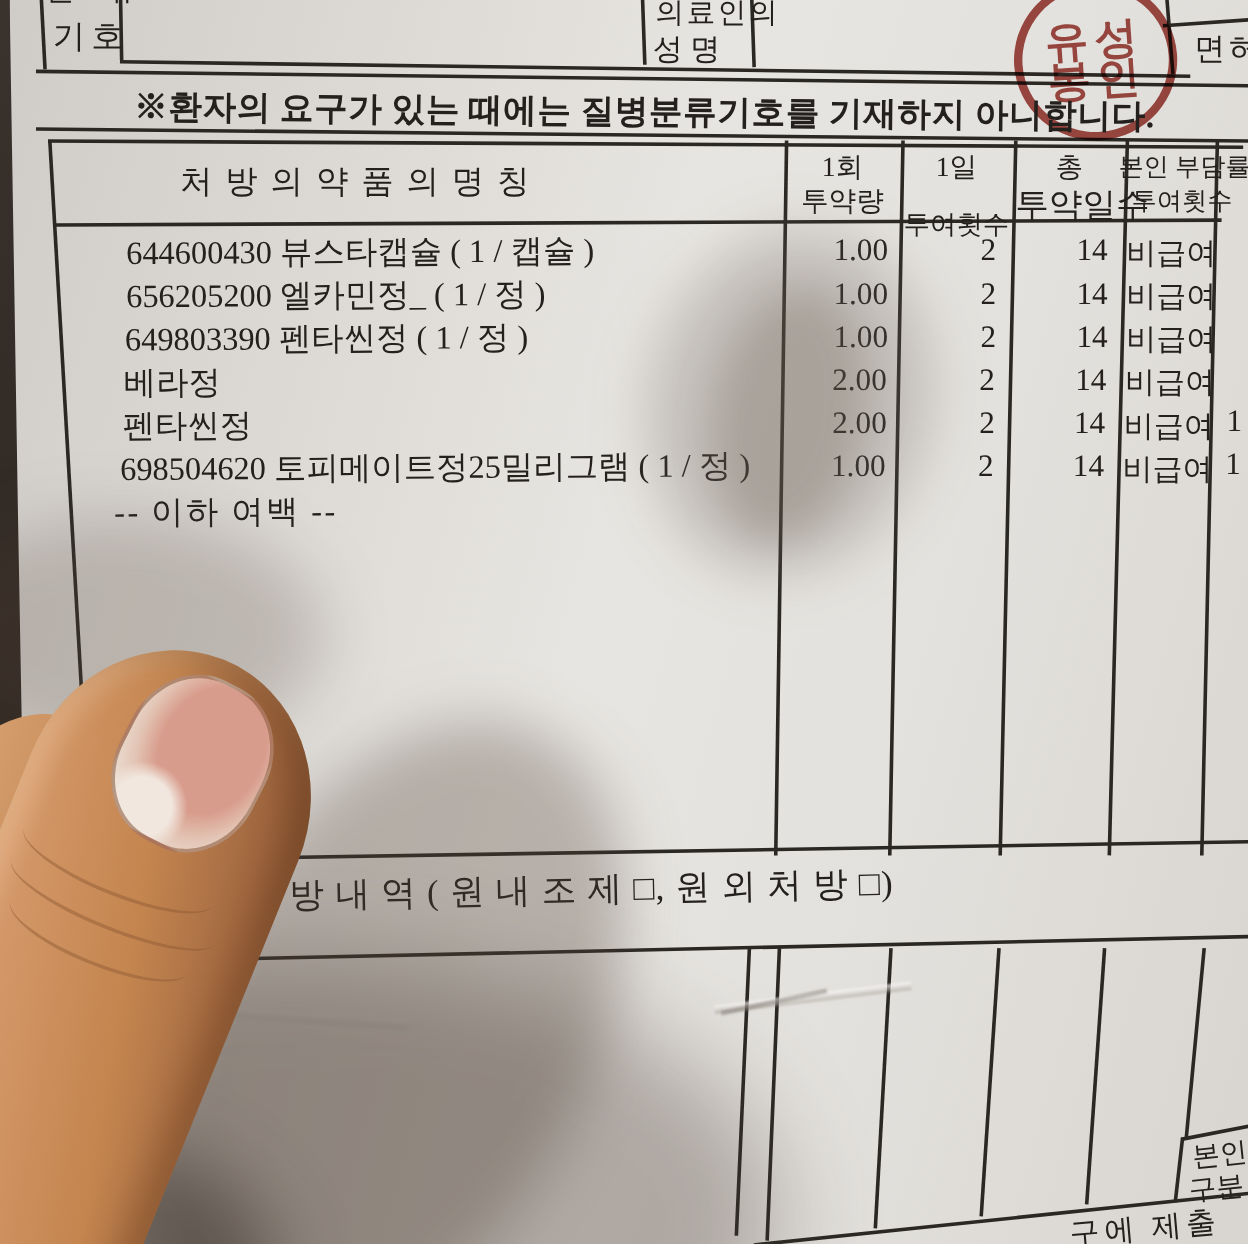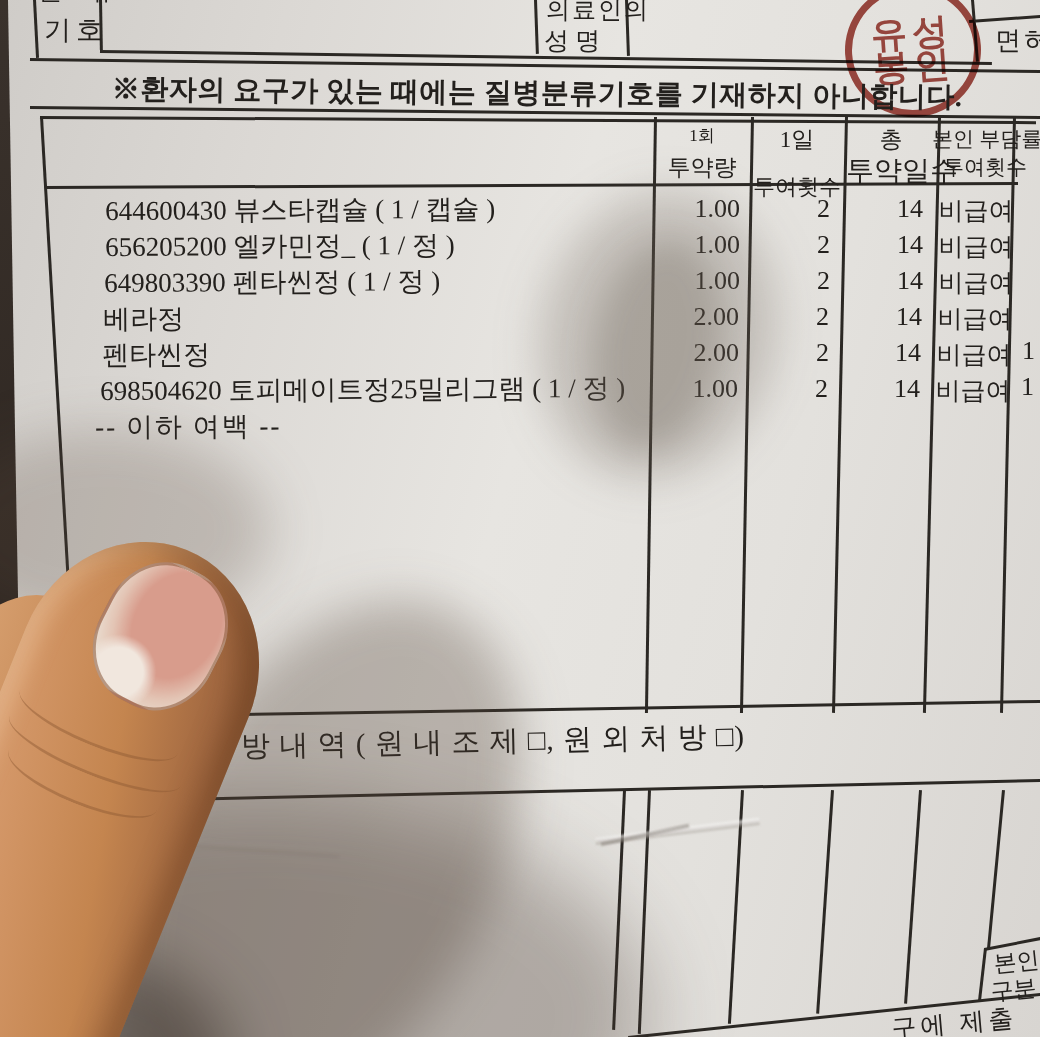--- a/index.html
+++ b/index.html
@@ -79,21 +79,22 @@
   <div class="txt" style="left:546px;top:-6px;font-size:24px;letter-spacing:2px;">의료인의</div>
   <div class="txt" style="left:544px;top:24px;font-size:25px;">성      명</div>
   <div id="stamp">
     <div class="s">유성</div>
     <div class="s">봉인</div>
   </div>
   <div class="txt" style="left:995px;top:23px;font-size:26px;letter-spacing:3px;">면허</div>
 
   <div class="txt" style="left:112px;top:70px;font-size:28px;font-weight:600;letter-spacing:.5px;transform:rotate(0.55deg);">※환자의 요구가 있는 때에는 질병분류기호를 기재하지 아니합니다.</div>
 
-  <div class="txt ctr" style="left:656px;top:124px;width:92px;font-size:17px;">1회</div>
+  <div class="txt" style="left:150px;top:133px;font-size:27px;letter-spacing:2px;">처 방 의 약 품 의      명 칭</div>
+  <div class="txt ctr" style="left:656px;top:124px;width:92px;font-size:23px;">1회</div>
   <div class="txt ctr" style="left:656px;top:152px;width:92px;font-size:23px;">투약량</div>
   <div class="txt ctr" style="left:752px;top:124px;width:90px;font-size:23px;">1일</div>
   <div class="txt ctr" style="left:752px;top:152px;width:90px;font-size:22px;margin-top:20px;">투여횟수</div>
   <div class="txt ctr" style="left:846px;top:124px;width:90px;font-size:23px;">총</div>
   <div class="txt ctr" style="left:846px;top:152px;width:90px;font-size:28px;">투약일수</div>
   <div class="txt ctr" style="left:932px;top:125px;width:106px;font-size:21px;">본인 부담률</div>
   <div class="txt ctr" style="left:932px;top:153px;width:106px;font-size:21px;">투여횟수</div>
 
   <div class="txt" style="left:105px;top:193px;font-size:27px;transform:rotate(-0.35deg);">644600430  뷰스타캡슐 ( 1 / 캡슐 )</div>
   <div class="txt num" style="left:645px;top:194px;width:95px;font-size:26px;">1.00</div>

